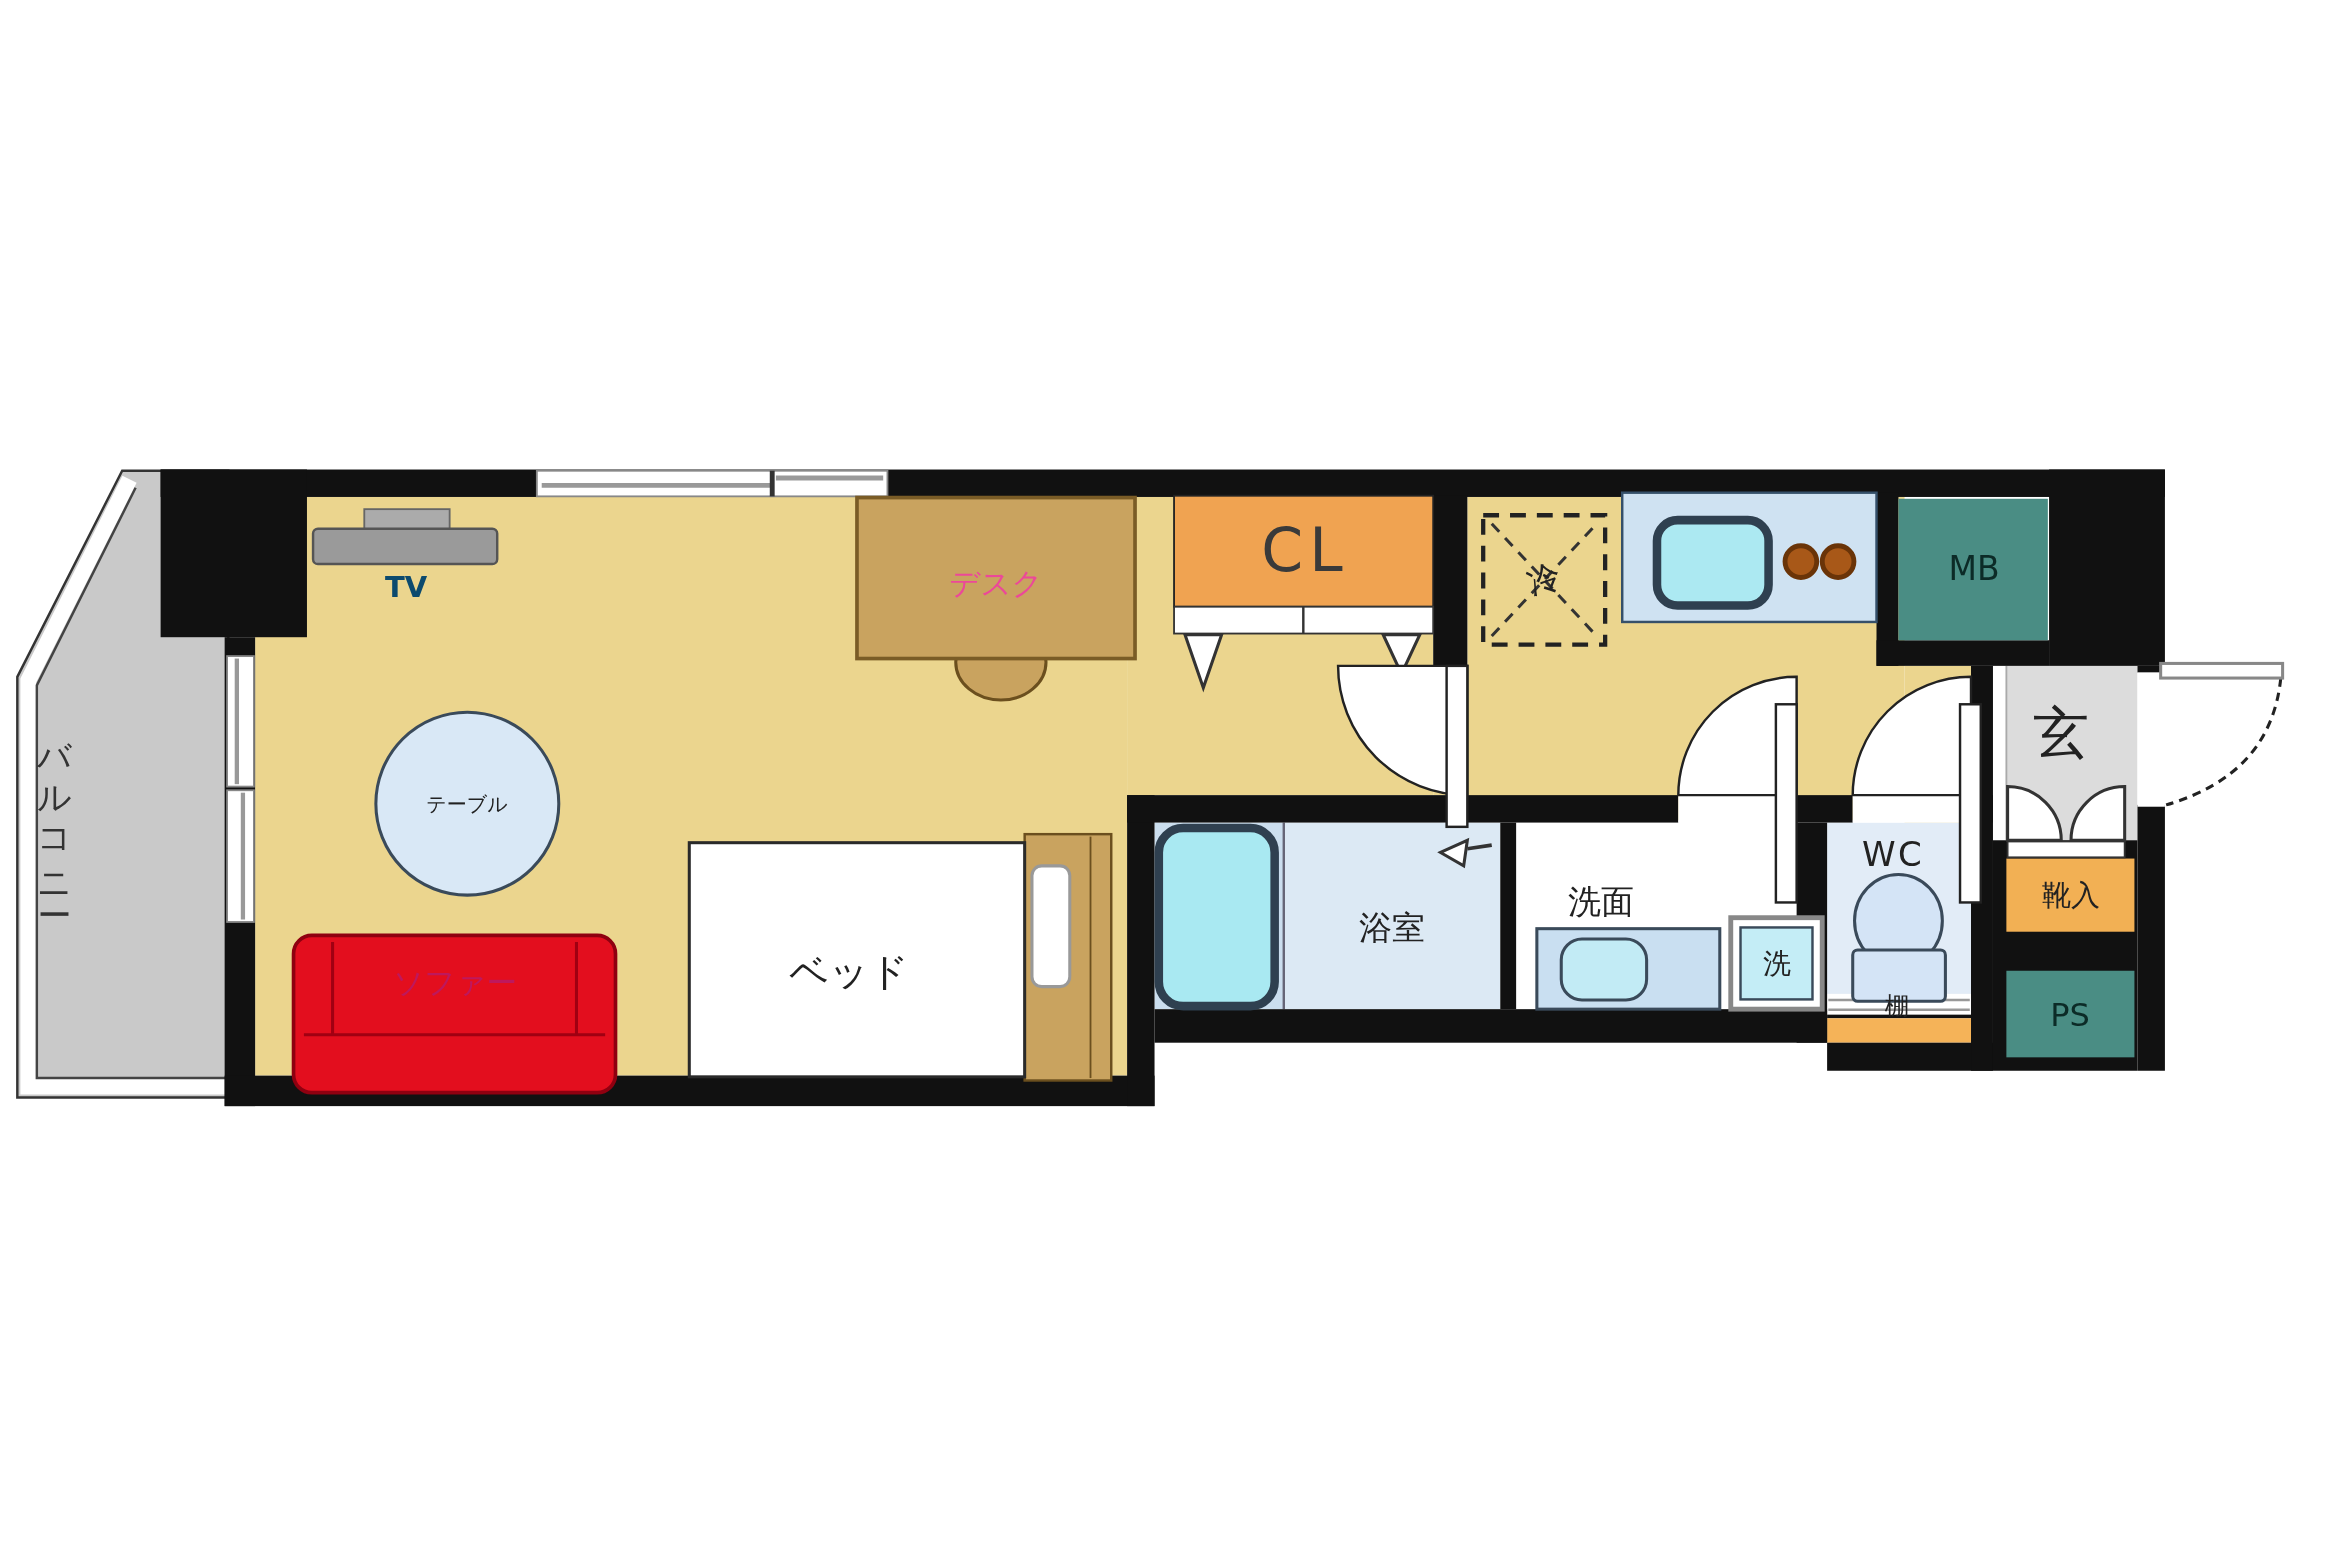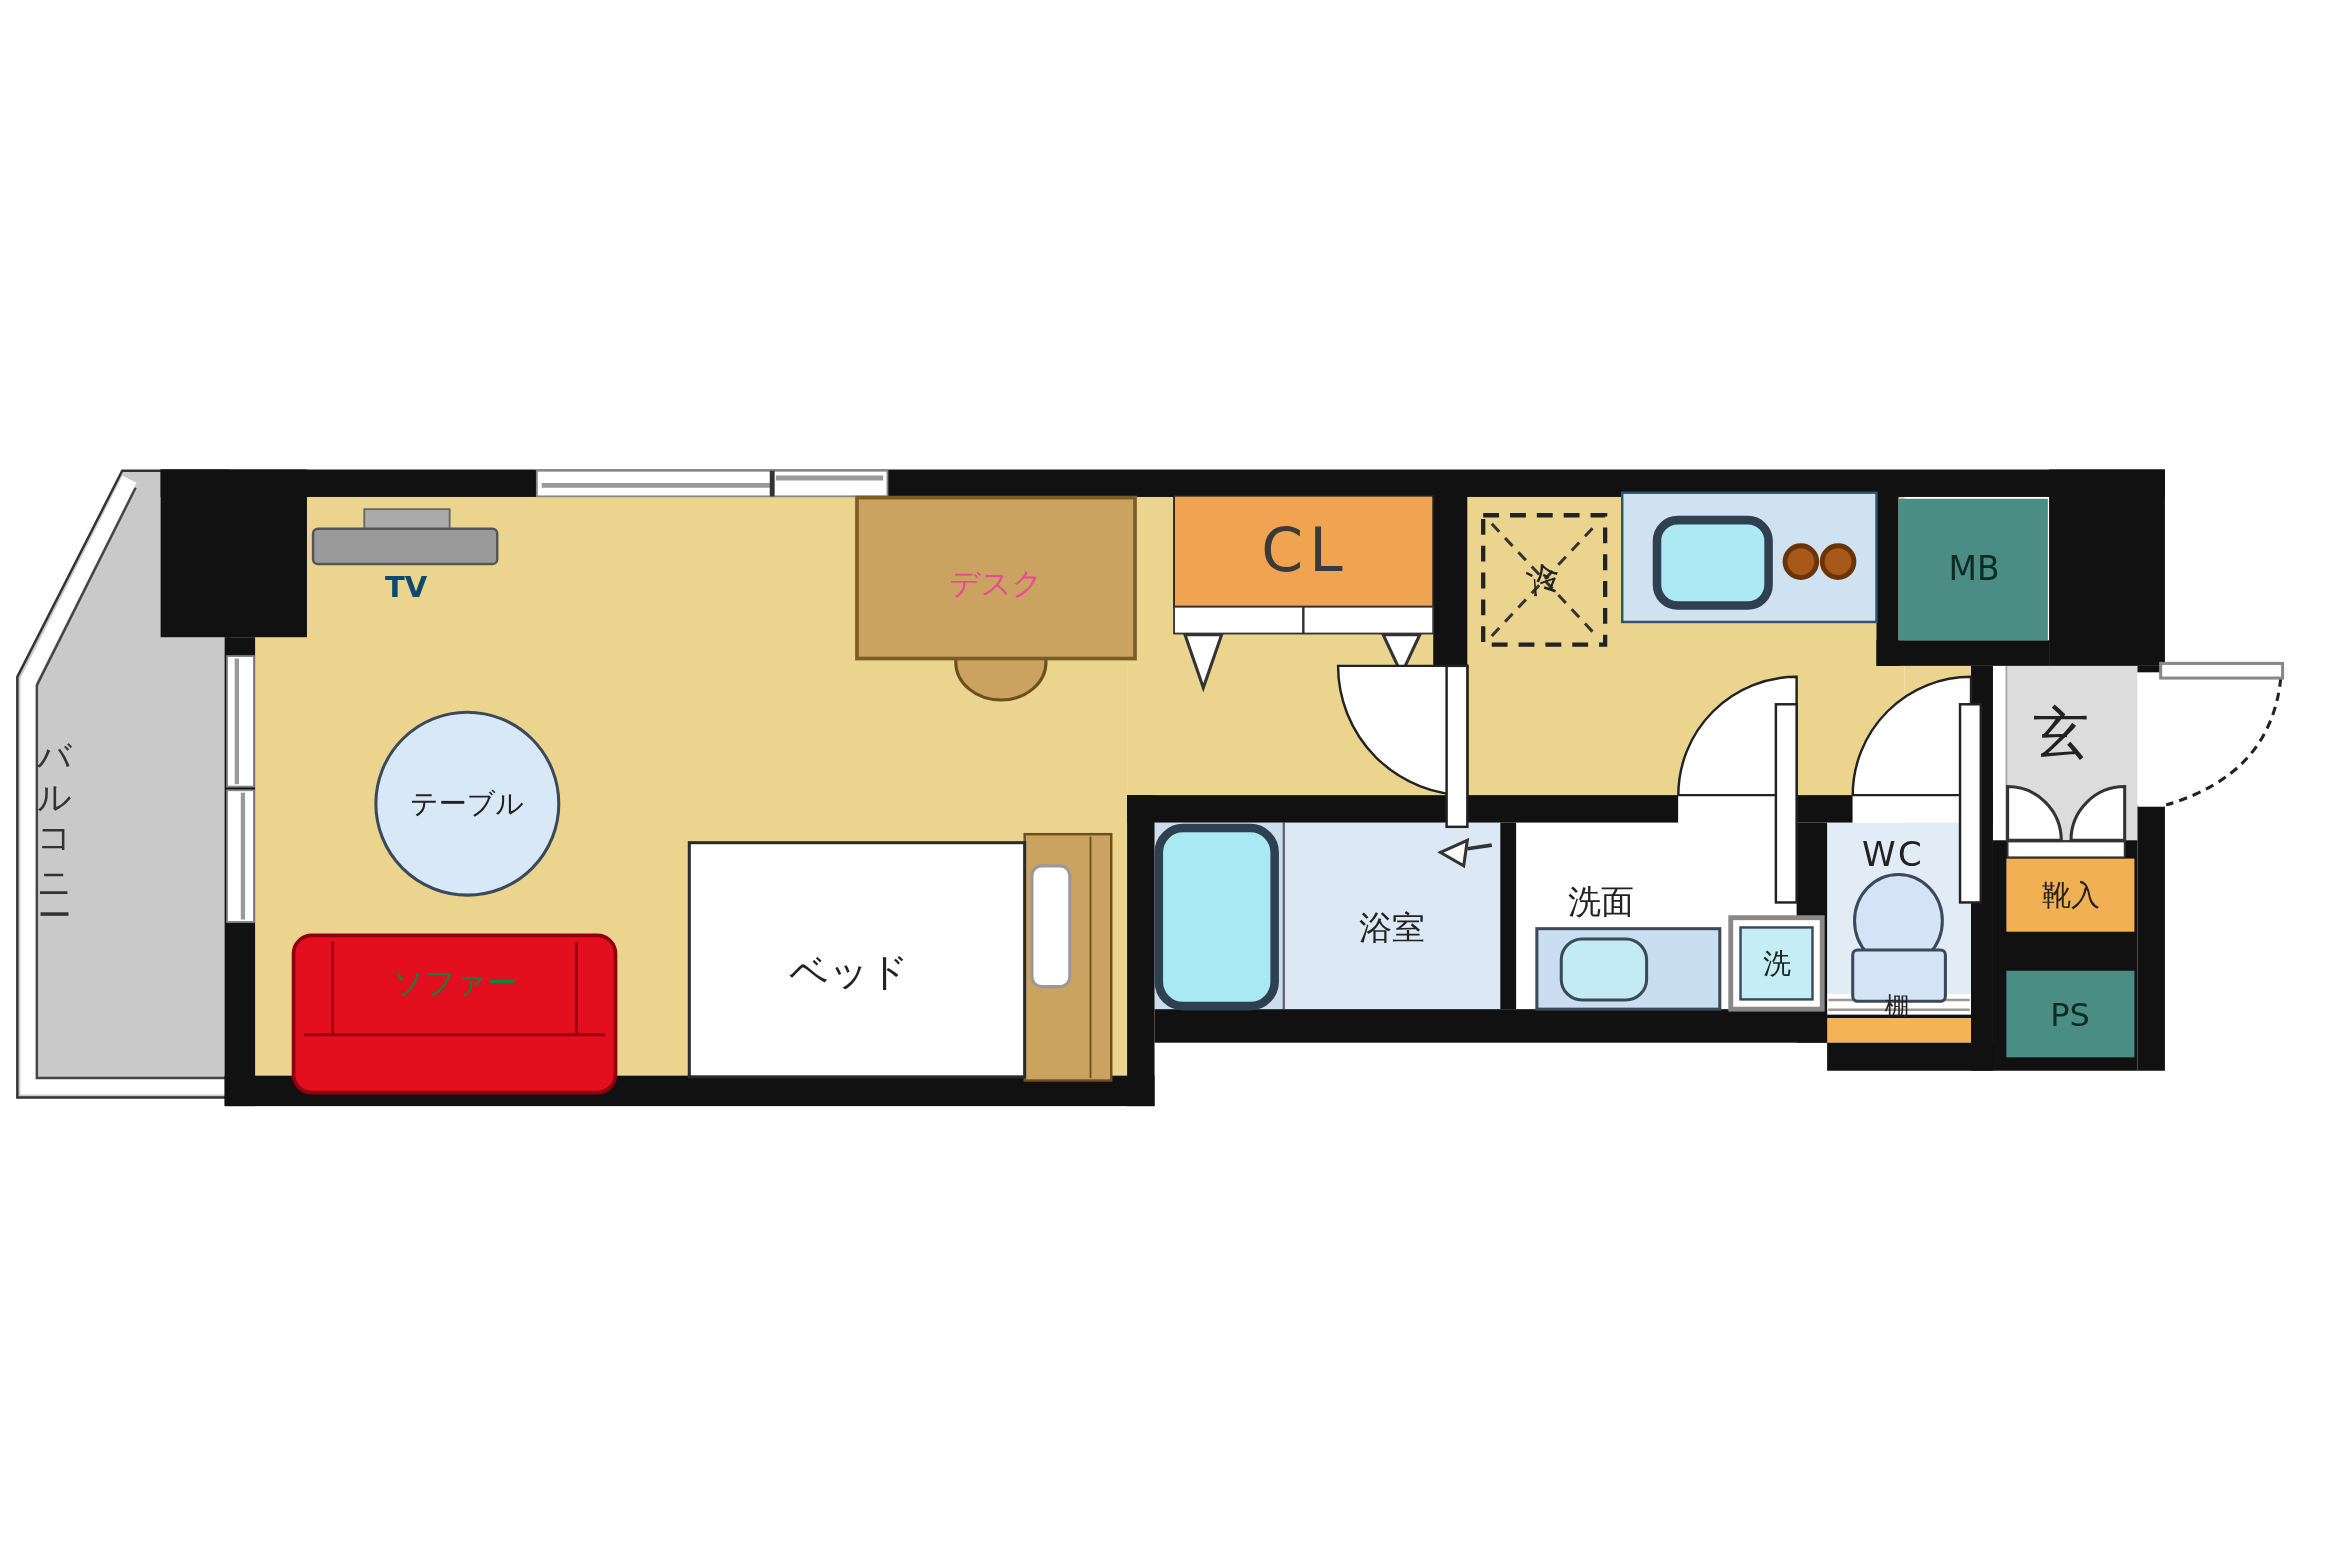--- a/index.html
+++ b/index.html
@@ -168,22 +168,22 @@
     <g>
       <path d="M 3550 1112 L 3740 1112 Q 3724 1270 3552 1320 Z" fill="#fff"></path>
       <path d="M 3740 1112 Q 3724 1270 3552 1320" fill="none" stroke="#222" stroke-width="5" stroke-dasharray="14 10"></path>
       <rect x="3543" y="1088" width="200" height="24" fill="#fff" stroke="#888" stroke-width="5"></rect>
     </g>
   </g>
 </svg>
 
   <div class="lbl vert" style="left:55px;top:811px;font-size:34px;letter-spacing:6.1px;color:#333;">バルコニー</div>
   <div class="lbl" style="left:406px;top:587px;font-size:29px;font-weight:bold;color:#0c4a6e;">TV</div>
-  <div class="lbl" style="left:467px;top:804px;font-size:28px;text-align:center;">テーブル</div>
-  <div class="lbl" style="left:455px;top:983px;font-size:30.5px;color:#15803d;">ソファー</div>
+  <div class="lbl" style="left:467px;top:804px;font-size:20px;text-align:center;">テーブル</div>
+  <div class="lbl" style="left:455px;top:983px;font-size:30.5px;color:#be185d;">ソファー</div>
   <div class="lbl" style="left:849px;top:971px;font-size:39px;">ベッド</div>
   <div class="lbl" style="left:996px;top:584px;font-size:30.5px;color:#ec4899;">デスク</div>
   <div class="lbl" style="left:1305px;top:550px;font-size:60px;letter-spacing:6.1px;color:#3a3a3a;">CL</div>
   <div class="lbl" style="left:1544px;top:579px;font-size:33px;transform:translate(-50%,-50%) rotate(-20deg);">冷</div>
   <div class="lbl" style="left:1974px;top:568px;font-size:33px;color:#0c2b27;">MB</div>
   <div class="lbl" style="left:1392px;top:927px;font-size:33px;">浴室</div>
   <div class="lbl" style="left:1601px;top:901px;font-size:33px;">洗面</div>
   <div class="lbl" style="left:1777px;top:964px;font-size:28px;">洗</div>
   <div class="lbl" style="left:1893px;top:854px;font-size:34px;letter-spacing:2.4px;">WC</div>
   <div class="lbl" style="left:1897px;top:1006px;font-size:24.4px;">棚</div>

